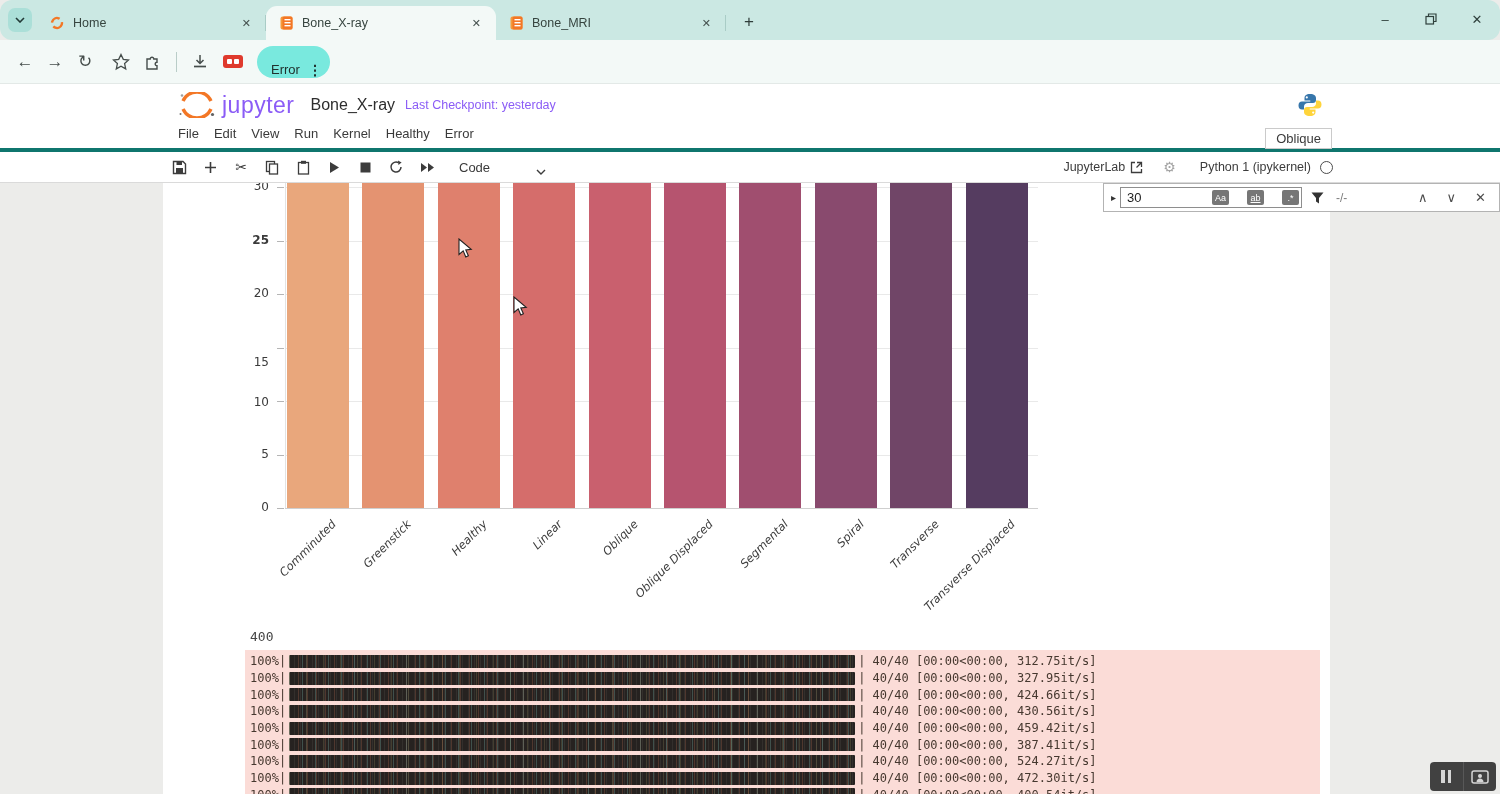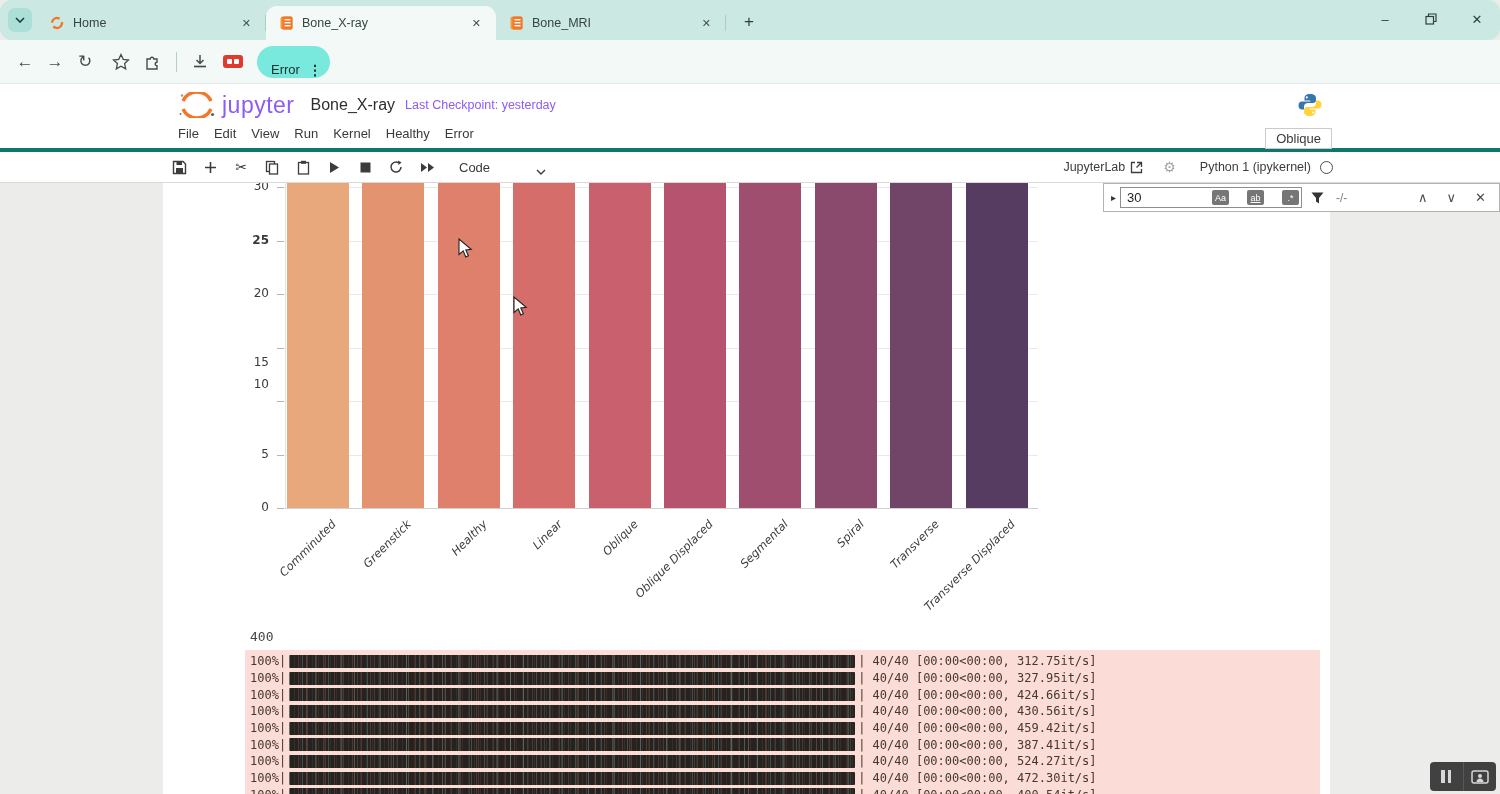--- a/index.html
+++ b/index.html
@@ -284,21 +284,21 @@
   </span>
 </div>
 
 <div class="content">
   <div class="panel">
 
     <div class="chart">
       <div class="yaxis">
           <div class="ytick-label" style="top: 317px;">0</div>
           <div class="ytick-label" style="top: 263.5px;">5</div>
-          <div class="ytick-label" style="top: 194px;">10</div>
+          <div class="ytick-label" style="top: 212px;">10</div>
           <div class="ytick-label" style="top: 172px;">15</div>
           <div class="ytick-label" style="top: 103px;">20</div>
           <div class="ytick-label" style="top: 49.5px; font-weight: bold;">25</div>
           <div class="ytick-label" style="top: -4px;">30</div>
         </div>
       <div class="plot">
           <div class="gridline" style="top: 271.5px;"></div>
           <div class="gridline" style="top: 218px;"></div>
           <div class="gridline" style="top: 164.5px;"></div>
           <div class="gridline" style="top: 111px;"></div>

